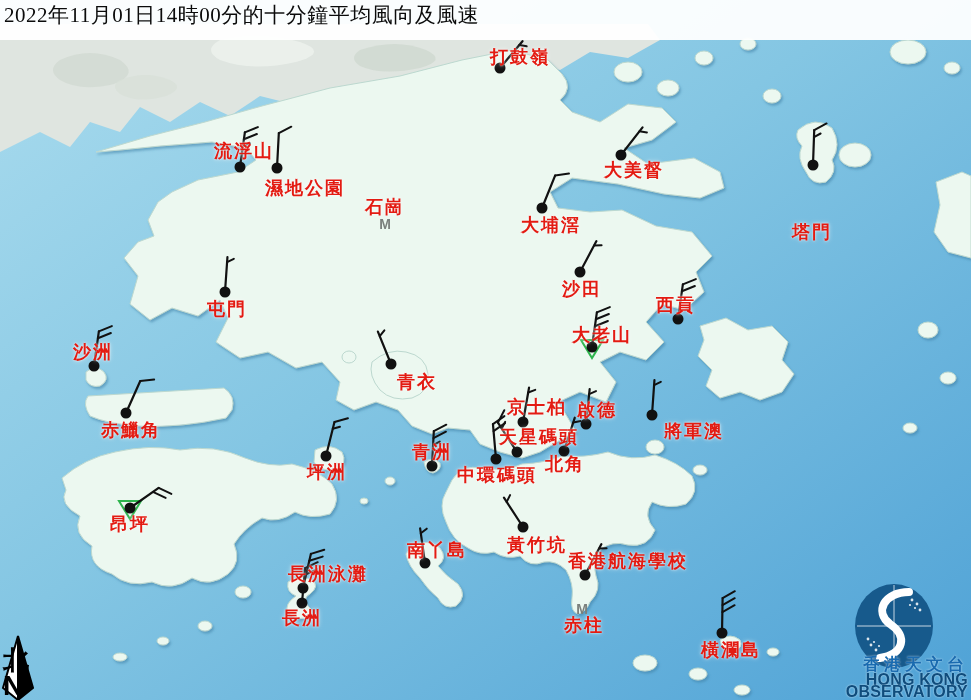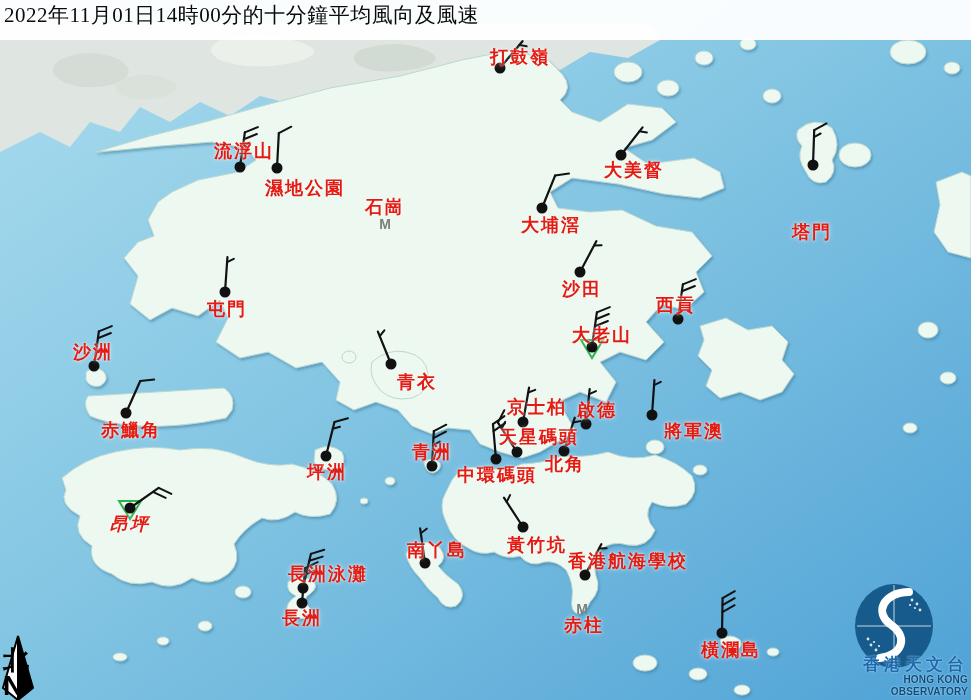--- a/index.html
+++ b/index.html
@@ -14,21 +14,21 @@
   #title-bar{position:absolute;left:0;top:0;width:971px;height:40px;
        background:rgba(255,255,255,.95);color:#0b0b0b;font-size:21px;line-height:30px;
        padding-left:4px;box-sizing:border-box;letter-spacing:.5px;white-space:nowrap;}
   #compass{position:absolute;left:3px;bottom:2px;width:40px;text-align:left;color:#000;}
   #compass .hanzi{font-size:26px;font-weight:700;line-height:26px;display:block;}
   #compass .letter{font-size:28px;font-weight:800;line-height:24px;display:block;
        font-family:"Liberation Sans","DejaVu Sans",sans-serif;}
   #hko-logo{position:absolute;right:3px;bottom:2px;width:136px;text-align:right;}
   #hko-logo .cn{display:block;font-size:17px;font-weight:700;color:#1a6bb0;letter-spacing:4px;line-height:19px;
        text-shadow:0 0 2px rgba(255,255,255,.7);}
-  #hko-logo .en{display:block;font-size:10px;font-weight:700;color:#0f4c7c;letter-spacing:.2px;line-height:12px;
+  #hko-logo .en{display:block;font-size:16px;font-weight:700;color:#0f4c7c;letter-spacing:.2px;line-height:12px;
        font-family:"Liberation Sans","DejaVu Sans",sans-serif;text-shadow:0 0 2px rgba(255,255,255,.7);}
 </style>
 </head>
 <body>
 
 <div id="app">
 
   <svg id="map-svg" width="971" height="700" viewBox="0 0 971 700">
     <defs>
       <linearGradient id="seaGrad" x1="0" y1="0" x2="1" y2="1">
@@ -316,21 +316,21 @@
       <div class="station-label" style="left: 131px; top: 430px;">赤鱲角</div>
       <div class="station-label" style="left: 391px; top: 382px; margin-left: 26px;">青衣</div>
       <div class="station-label" style="left: 537px; top: 407px;">京士柏</div>
       <div class="station-label" style="left: 597px; top: 410px;">啟德</div>
       <div class="station-label" style="left: 539px; top: 437px;">天星碼頭</div>
       <div class="station-label" style="left: 497px; top: 475px;">中環碼頭</div>
       <div class="station-label" style="left: 565px; top: 464px;">北角</div>
       <div class="station-label" style="left: 690px; top: 431px; padding-left: 8px;">將軍澳</div>
       <div class="station-label" style="left: 432px; top: 452px;">青洲</div>
       <div class="station-label" style="left: 327px; top: 472px;">坪洲</div>
-      <div class="station-label" style="left: 130px; top: 524px; font-style: italic;">昂坪</div>
+      <div class="station-label" style="left: 130px; top: 524px;">昂坪</div>
       <div class="station-label" style="left: 437px; top: 550px;">南丫島</div>
       <div class="station-label" style="left: 537px; top: 545px;">黃竹坑</div>
       <div class="station-label" style="left: 628px; top: 561px;">香港航海學校</div>
       <div class="station-label" style="left: 328px; top: 574px;">長洲泳灘</div>
       <div class="station-label" style="left: 302px; top: 618px;">長洲</div>
       <div class="station-label" style="left: 584px; top: 625px;">赤柱</div>
       <div class="station-label" style="left: 731px; top: 650px;">橫瀾島</div>
     </div>
 
   <div id="title-bar">2022年11月01日14時00分的十分鐘平均風向及風速</div>

